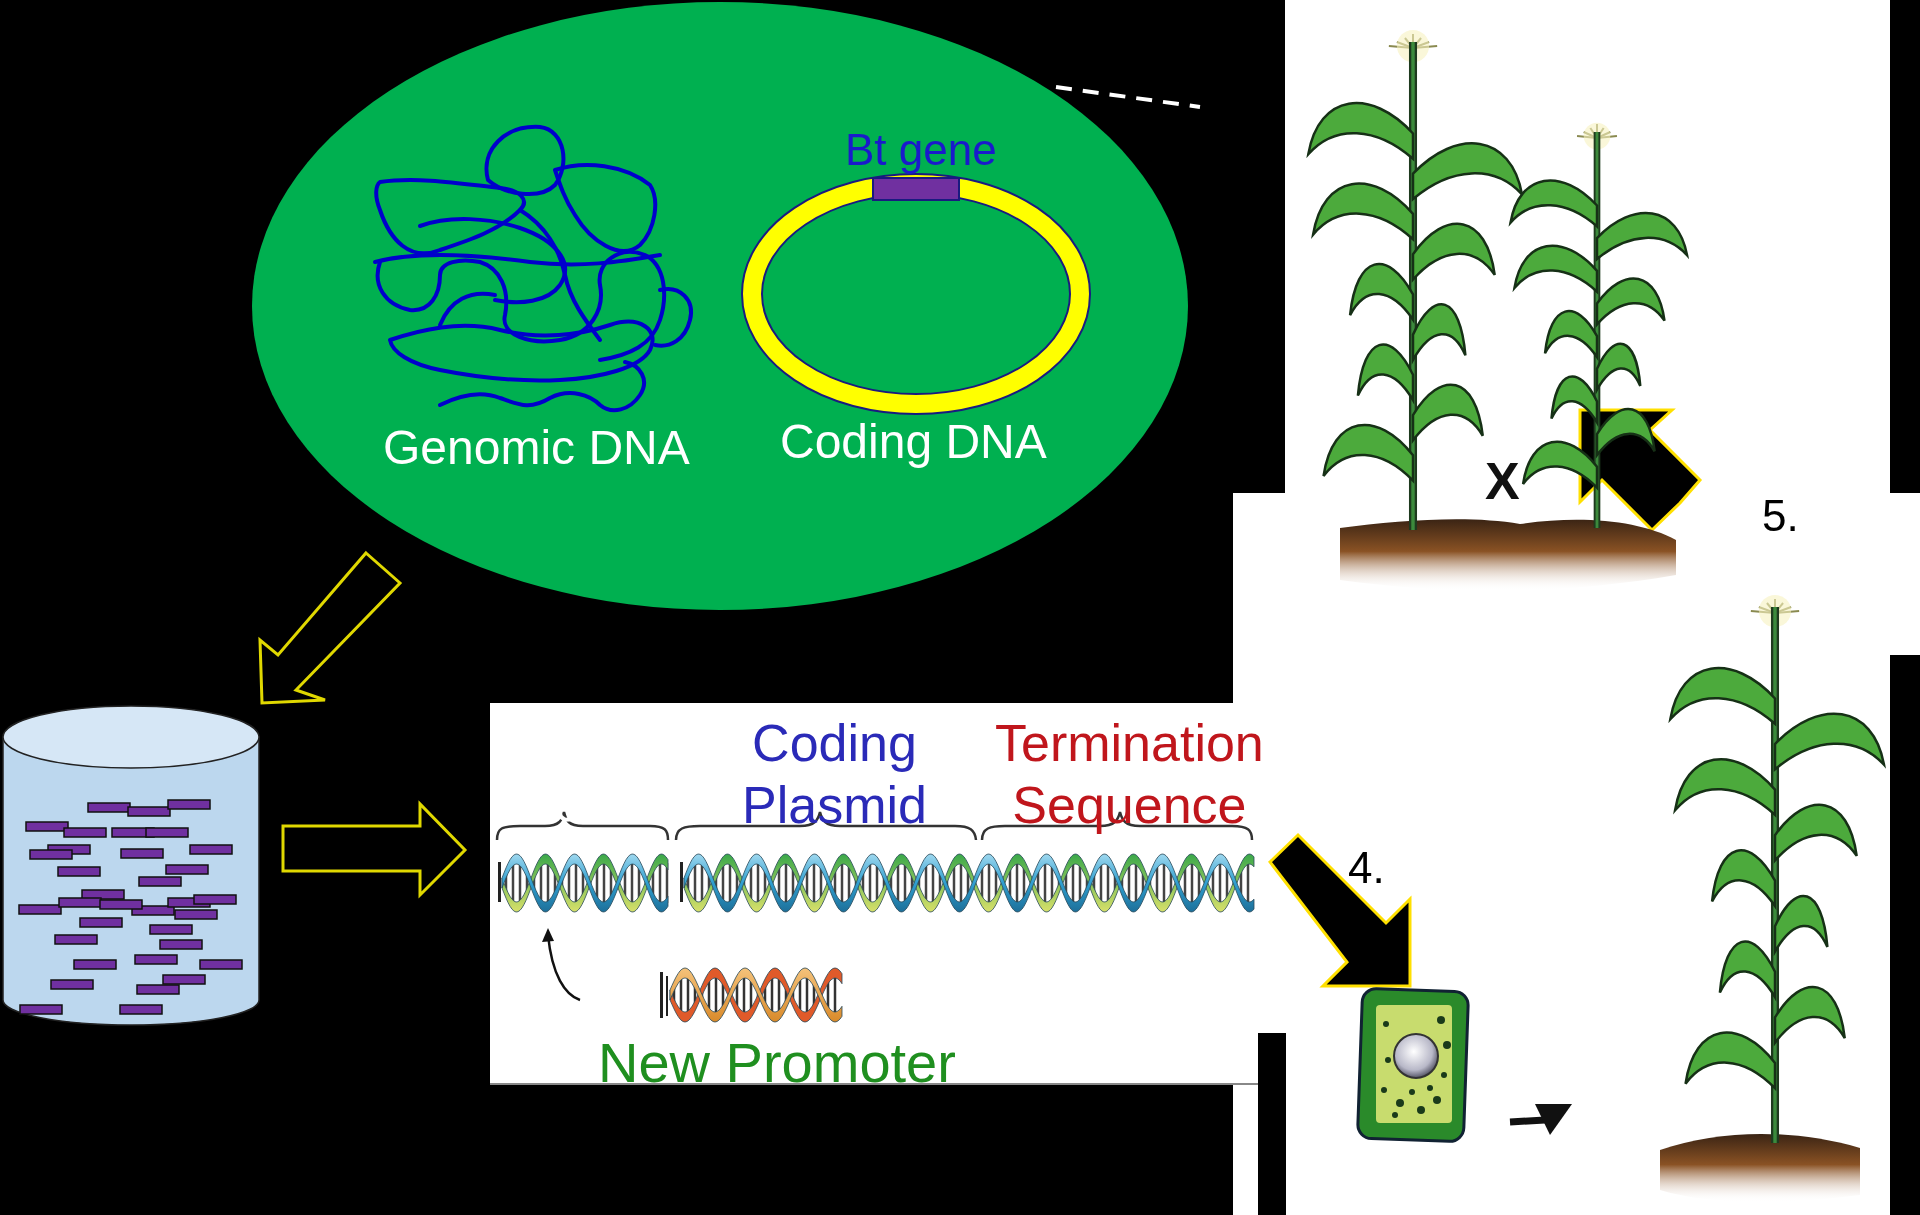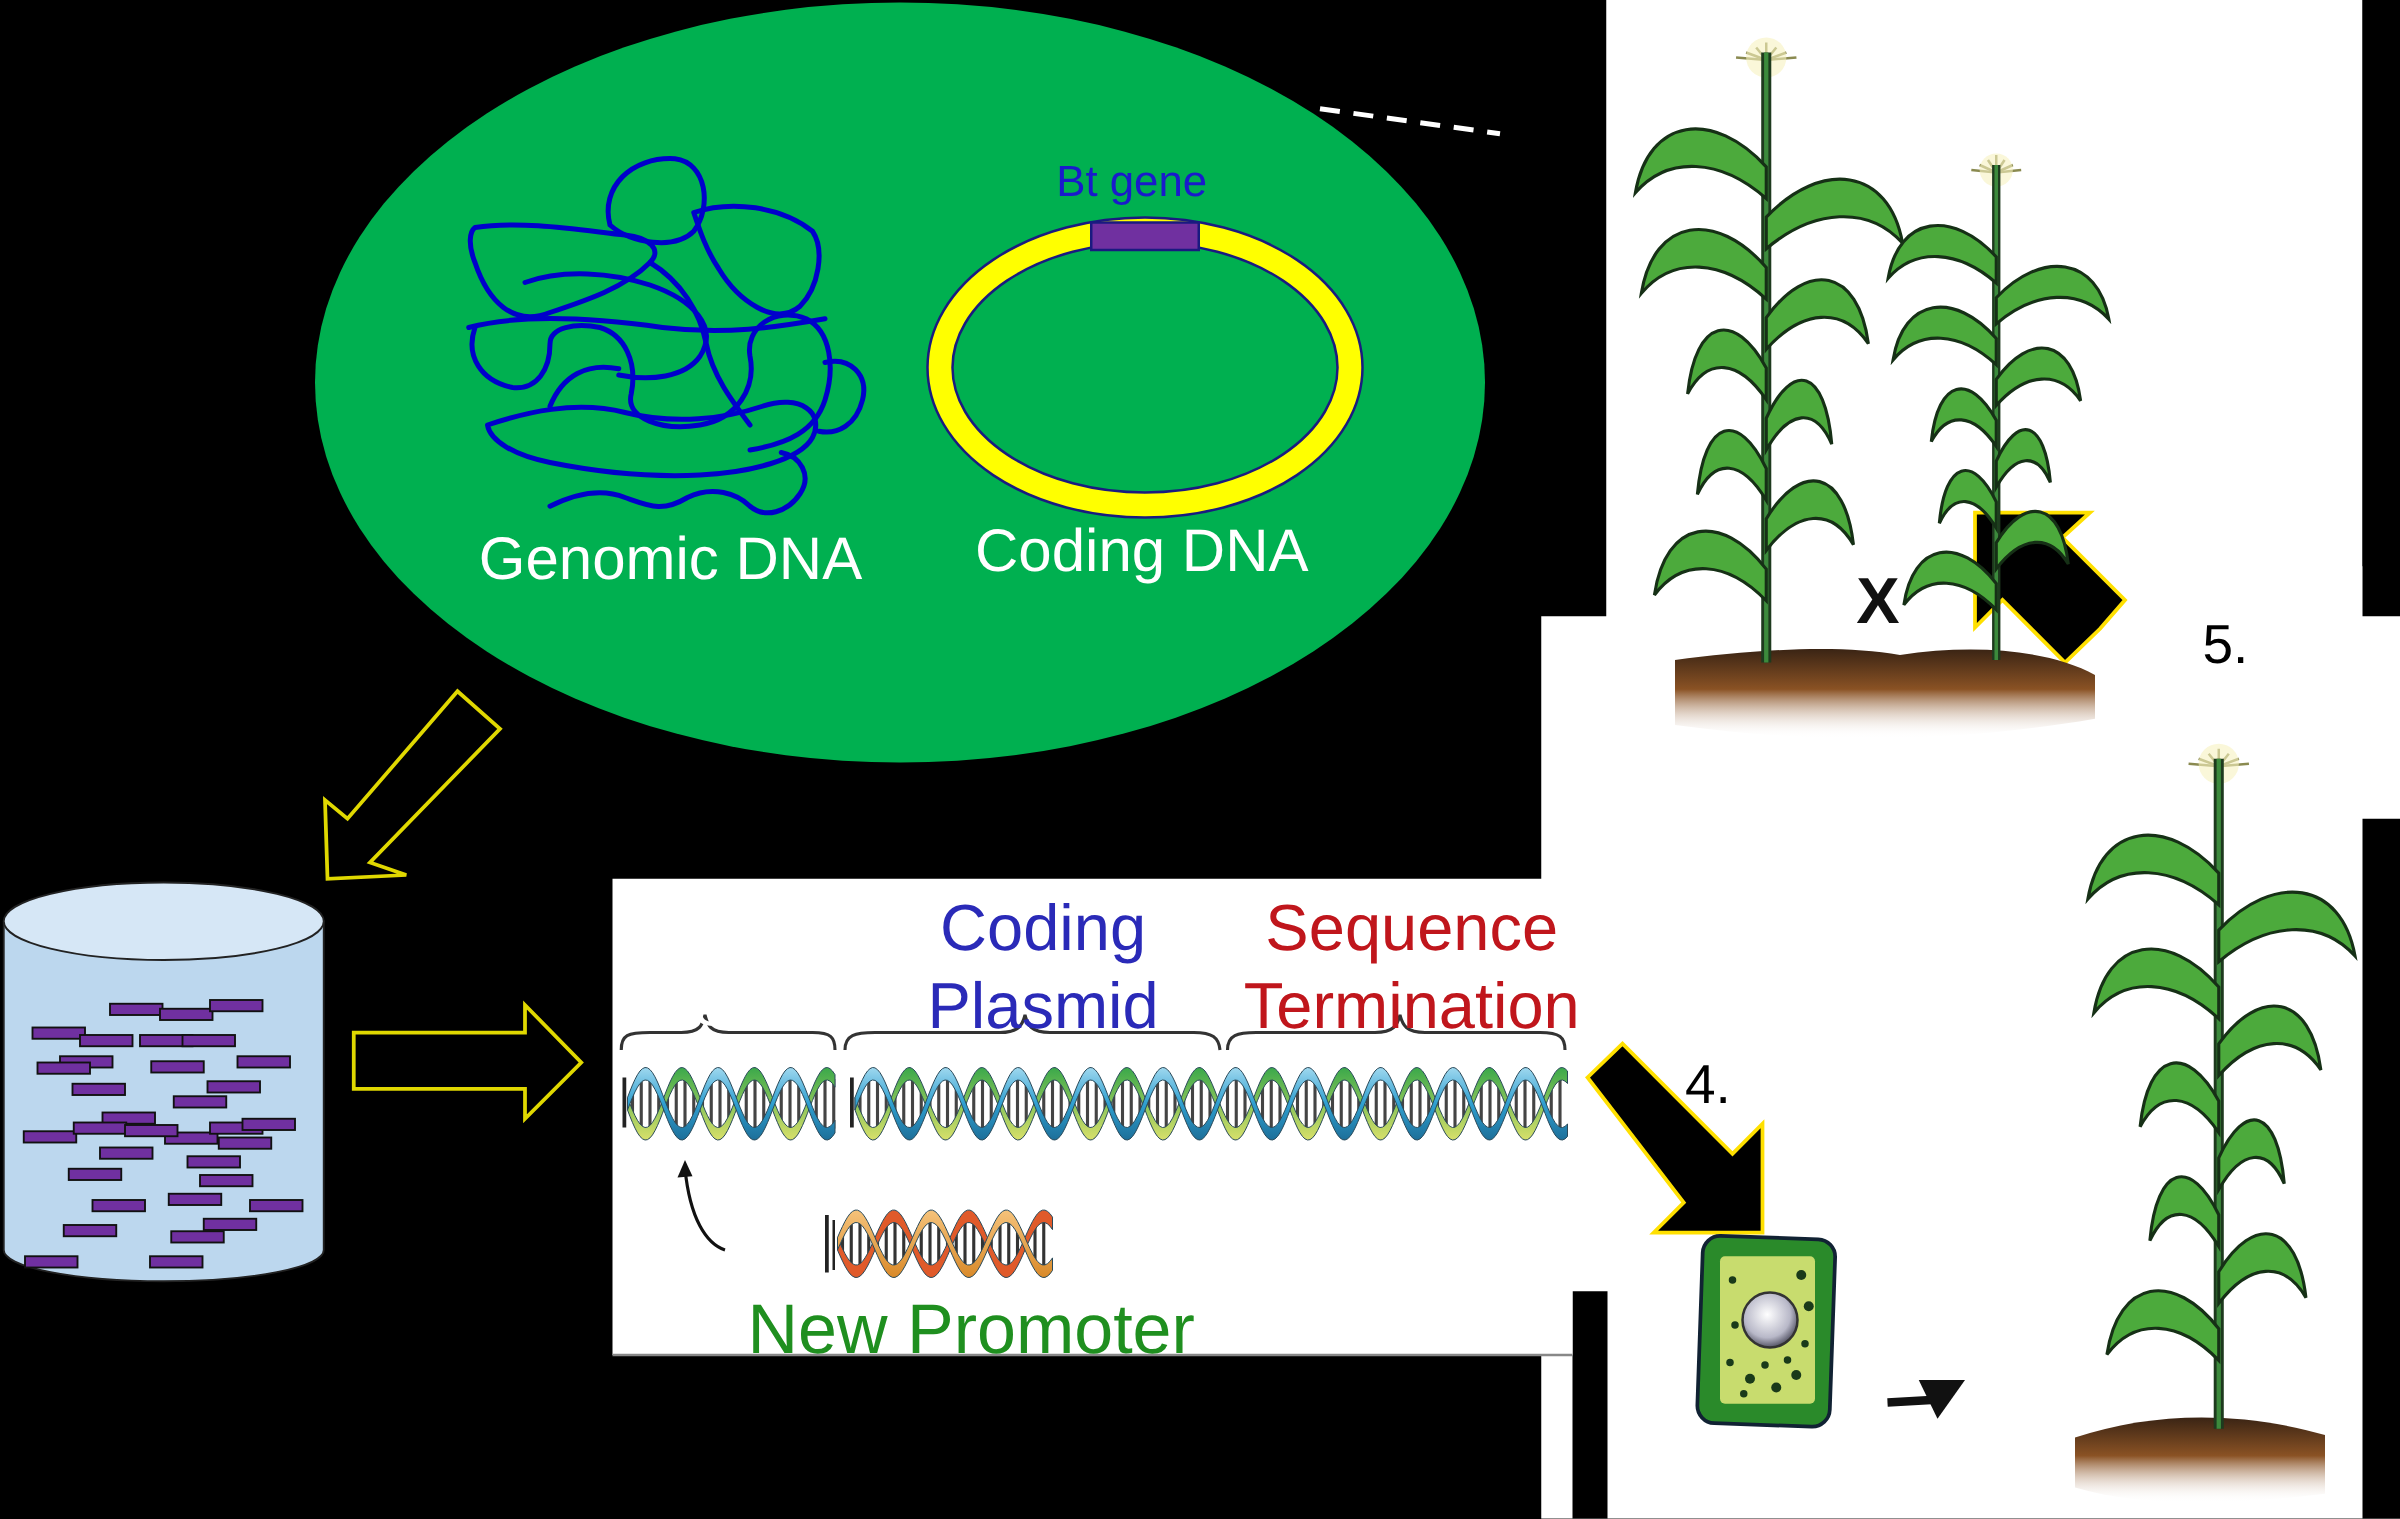--- a/index.html
+++ b/index.html
@@ -1,20 +1,20 @@
 <!DOCTYPE html>
 <html><head>
 <meta charset="utf-8">
 <style>
   html, body { margin:0; padding:0; background:#000; }
   body { width:1920px; height:1215px; position:relative; overflow:hidden; font-family:"Liberation Sans", sans-serif; }
   svg { position:absolute; left:0; top:0; }
   .lbl { position:absolute; white-space:nowrap; line-height:1; }
   .cell-label { color:#ffffff; font-size:48px; }
-  .bt-label { color:#1a1acc; font-size:35px; }
+  .bt-label { color:#1a1acc; font-size:44px; }
   .region-label { font-size:52px; text-align:center; line-height:1.2; }
   .step-num { color:#000; font-size:44px; }
 </style>
 </head>
 <body>
 
 <svg width="1920" height="1215" viewBox="0 0 1920 1215">
   <defs>
     <linearGradient id="helixBlue" x1="0" y1="0" x2="0" y2="1">
       <stop offset="0" stop-color="#9fd8ef"></stop>
@@ -421,20 +421,20 @@
 <div class="lbl cell-label" style="left:780px; top:418px;">Coding DNA</div>
 
 <div class="lbl region-label" style="left:502px; top:772px; color:#ffffff;">
   <span>Promoter</span>
 </div>
 <div class="lbl region-label" style="left:742px; top:712px; color:#2a2ab8;">
   <div>Coding</div>
   <div>Plasmid</div>
 </div>
 <div class="lbl region-label" style="left:995px; top:712px; color:#c0161c;">
+  <div>Termination</div>
   <div>Sequence</div>
-  <div>Termination</div>
 </div>
 <div class="lbl" style="left:598px; top:1035px; font-size:56px; color:#1f8f1f;">New Promoter</div>
 
 <div class="lbl step-num" style="left:1348px; top:846px;">4.</div>
 <div class="lbl step-num" style="left:1762px; top:494px;">5.</div>
 <div class="lbl" style="left:1485px; top:455px; font-size:52px; font-weight:bold; color:#111;">X</div>
 
 </body></html>

